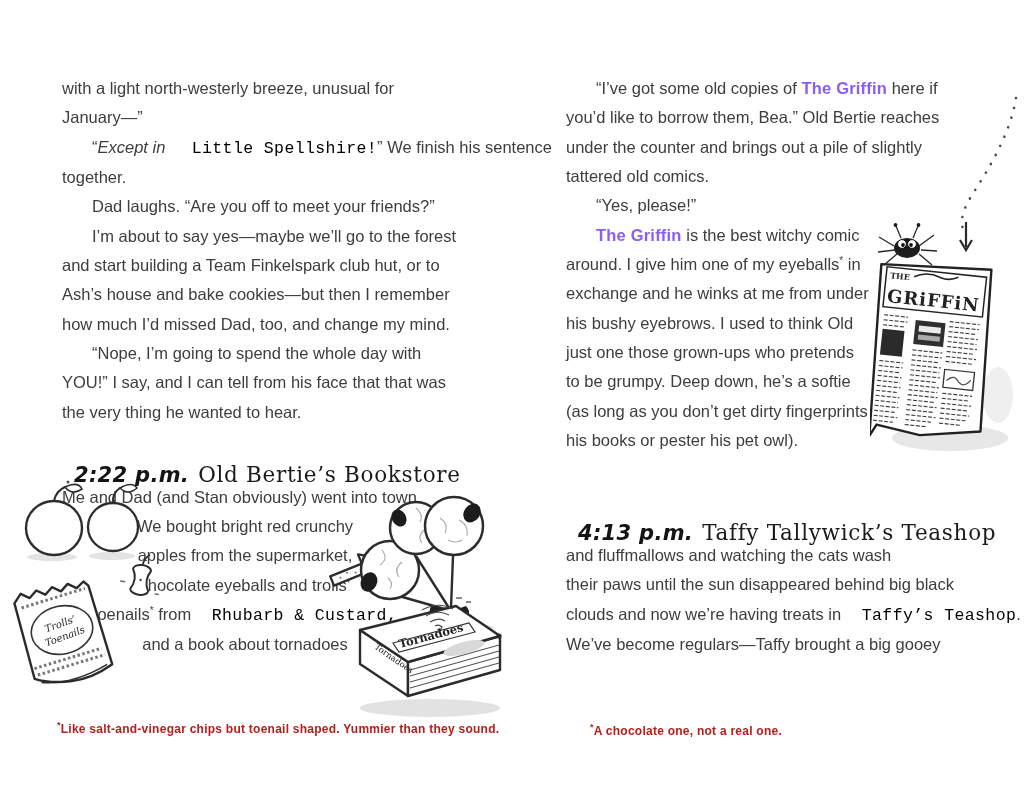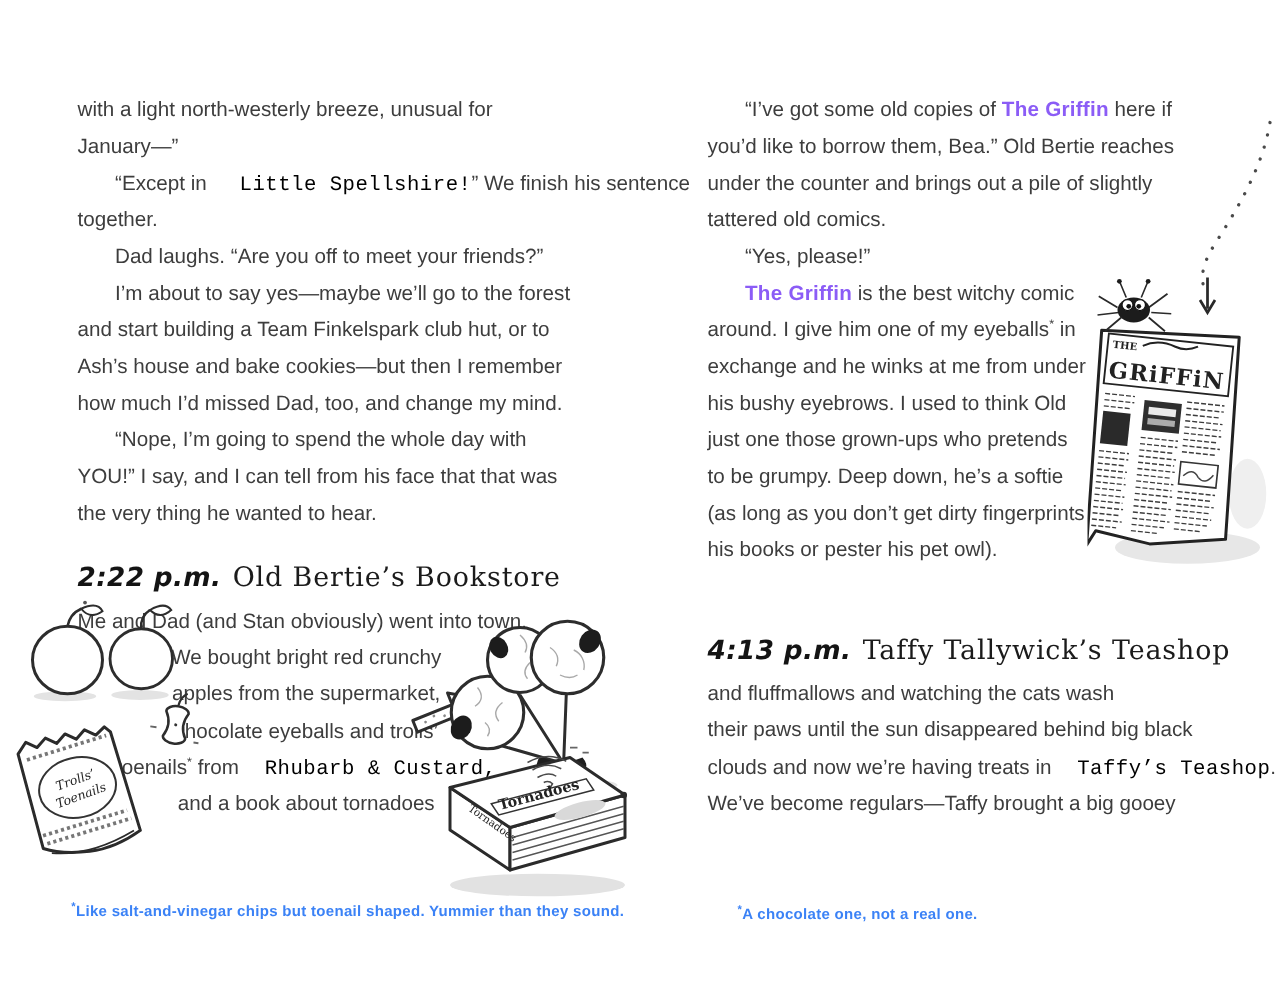--- a/index.html
+++ b/index.html
@@ -1,30 +1,30 @@
 <!DOCTYPE html>
 <html><head>
 <meta charset="utf-8">
 <style>
   html,body{margin:0;padding:0;background:#ffffff;}
   .canvas{position:relative;width:1024px;height:788px;background:#ffffff;overflow:hidden;
           font-family:"Liberation Sans",sans-serif;color:#3d3d3d;}
   .textblock{position:absolute;}
   .line{white-space:nowrap;font-size:16.5px;line-height:29.35px;}
   .indent{padding-left:30px;}
-  .ital{text-align:right;}
+  .ital{font-style:italic;text-align:right;}
   .witch{font-family:Liberation Mono, monospace;letter-spacing:0.4px;color:#000000;margin-left:16px;}
   .boldname{font-weight:700;letter-spacing:0.2px;color:#8b5cf6;}
   sup{font-size:10px;vertical-align:super;line-height:0;}
-  .section-head{position:absolute;margin:0;white-space:nowrap;font-weight:normal;}
+  .section-head{position:absolute;margin:12px;white-space:nowrap;font-weight:normal;}
   .time{font-family:"DejaVu Sans",sans-serif;font-weight:700;font-style:italic;
         font-size:21px;color:#141414;margin-right:9px;letter-spacing:0.3px;}
   .title{font-family:"DejaVu Serif",serif;font-size:21.5px;color:#1b1b1b;letter-spacing:0.7px;}
   .center-block{position:absolute;text-align:center;}
-  .footnote{position:absolute;font-size:12px;font-weight:700;color:#3b82f6;
+  .footnote{position:absolute;font-size:12px;font-weight:700;color:#b91c1c;
             letter-spacing:0.25px;white-space:nowrap;}
   .footnote sup{font-size:9px;}
   svg.illus{position:absolute;}
   svg text{font-family:"DejaVu Serif",serif;fill:#222;}
 </style>
 </head>
 <body>
 
 <div class="canvas">
 

